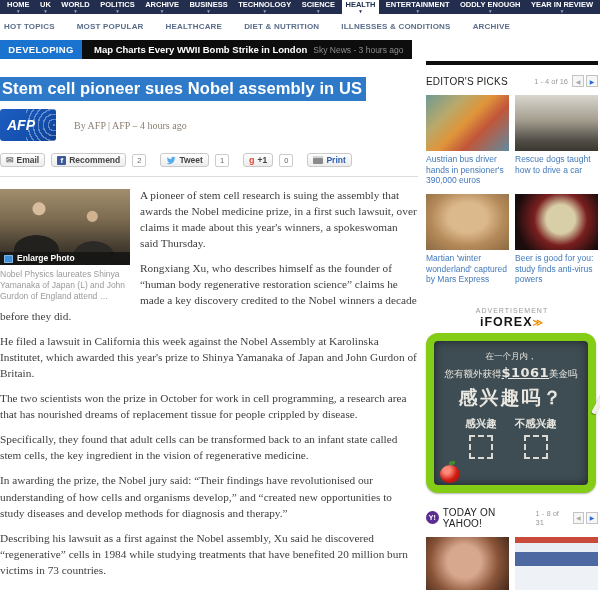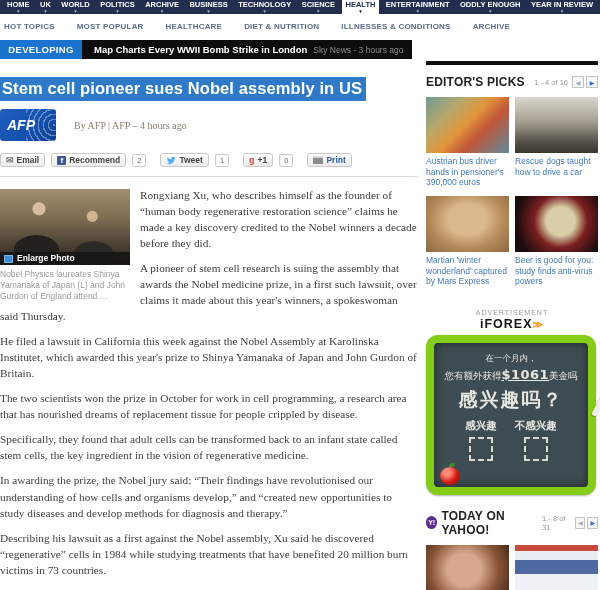--- a/index.html
+++ b/index.html
@@ -76,21 +76,21 @@
   .enlarge-bar { position:absolute; left:0; bottom:0; width:100%; height:13px;
                  background:rgba(18,18,18,.78); color:#fff; font-family:"Liberation Sans",sans-serif;
                  font-size:8.5px; font-weight:bold; display:flex; align-items:center; gap:4px; padding-left:4px; }
   .enlarge-icon { display:inline-block; width:9px; height:8px; background:#3f8fd6; border-radius:1px;
                   box-shadow:inset 0 0 0 1px #7db8e8; }
   .fig-caption { margin-top:4px; font-family:"Liberation Sans",sans-serif; font-size:8.5px;
                  line-height:1.3; color:#9a9a9a; }
 
   
   .sb-head { display:flex; align-items:center; margin-bottom:8px; }
-  .sb-title { font-size:12px; font-weight:bold; color:#222; letter-spacing:.2px; }
+  .sb-title { font-size:10px; font-weight:normal; color:#222; letter-spacing:.2px; }
   .sb-pag { margin-left:auto; display:flex; align-items:center; gap:2px; }
   .pag-count { font-size:7.5px; color:#999; margin-right:2px; }
   .pag-btn { width:12px; height:12px; border:1px solid #c4c4c4; background:#f6f6f6; font-size:6px;
              display:flex; align-items:center; justify-content:center; cursor:pointer; }
   .pag-btn.prev { color:#aaa; }
   .pag-btn.next { color:#2a6fd6; }
 
   .picks-grid, .today-grid { display:grid; grid-template-columns:83px 83px; column-gap:6px; row-gap:8px; }
   .pick { cursor:pointer; }
   .pick .thumb { width:83px; height:56px; }
@@ -246,22 +246,22 @@
       <div class="article">
         <div class="figure">
           <div class="photo">
             <div class="enlarge-bar">
               <span class="enlarge-icon"></span>
               <span>Enlarge Photo</span>
             </div>
           </div>
           <div class="fig-caption">Nobel Physics laureates Shinya Yamanaka of Japan (L) and John Gurdon of England attend …</div>
         </div>
+        <p>A pioneer of stem cell research is suing the assembly that awards the Nobel medicine prize, in a first such lawsuit, over claims it made about this year's winners, a spokeswoman said Thursday.</p>
         <p>Rongxiang Xu, who describes himself as the founder of “human body regenerative restoration science” claims he made a key discovery credited to the Nobel winners a decade before they did.</p>
-        <p>A pioneer of stem cell research is suing the assembly that awards the Nobel medicine prize, in a first such lawsuit, over claims it made about this year's winners, a spokeswoman said Thursday.</p>
         <p>He filed a lawsuit in California this week against the Nobel Assembly at Karolinska Institutet, which awarded this year's prize to Shinya Yamanaka of Japan and John Gurdon of Britain.</p>
         <p>The two scientists won the prize in October for work in cell programming, a research area that has nourished dreams of replacement tissue for people crippled by disease.</p>
         <p>Specifically, they found that adult cells can be transformed back to an infant state called stem cells, the key ingredient in the vision of regenerative medicine.</p>
         <p>In awarding the prize, the Nobel jury said: “Their findings have revolutionised our understanding of how cells and organisms develop,” and “created new opportunities to study diseases and develop methods for diagnosis and therapy.”</p>
         <p>Describing his lawsuit as a first against the Nobel assembly, Xu said he discovered “regenerative” cells in 1984 while studying treatments that have benefited 20 million burn victims in 73 countries.</p>
         <p>Alleging libel and unfair competition in the suit filed in Orange County, southern California, the Los Angeles-based scientist claims his good reputation was defamed by the Nobel Assembly.</p>
 
       </div>
     </div>
 

